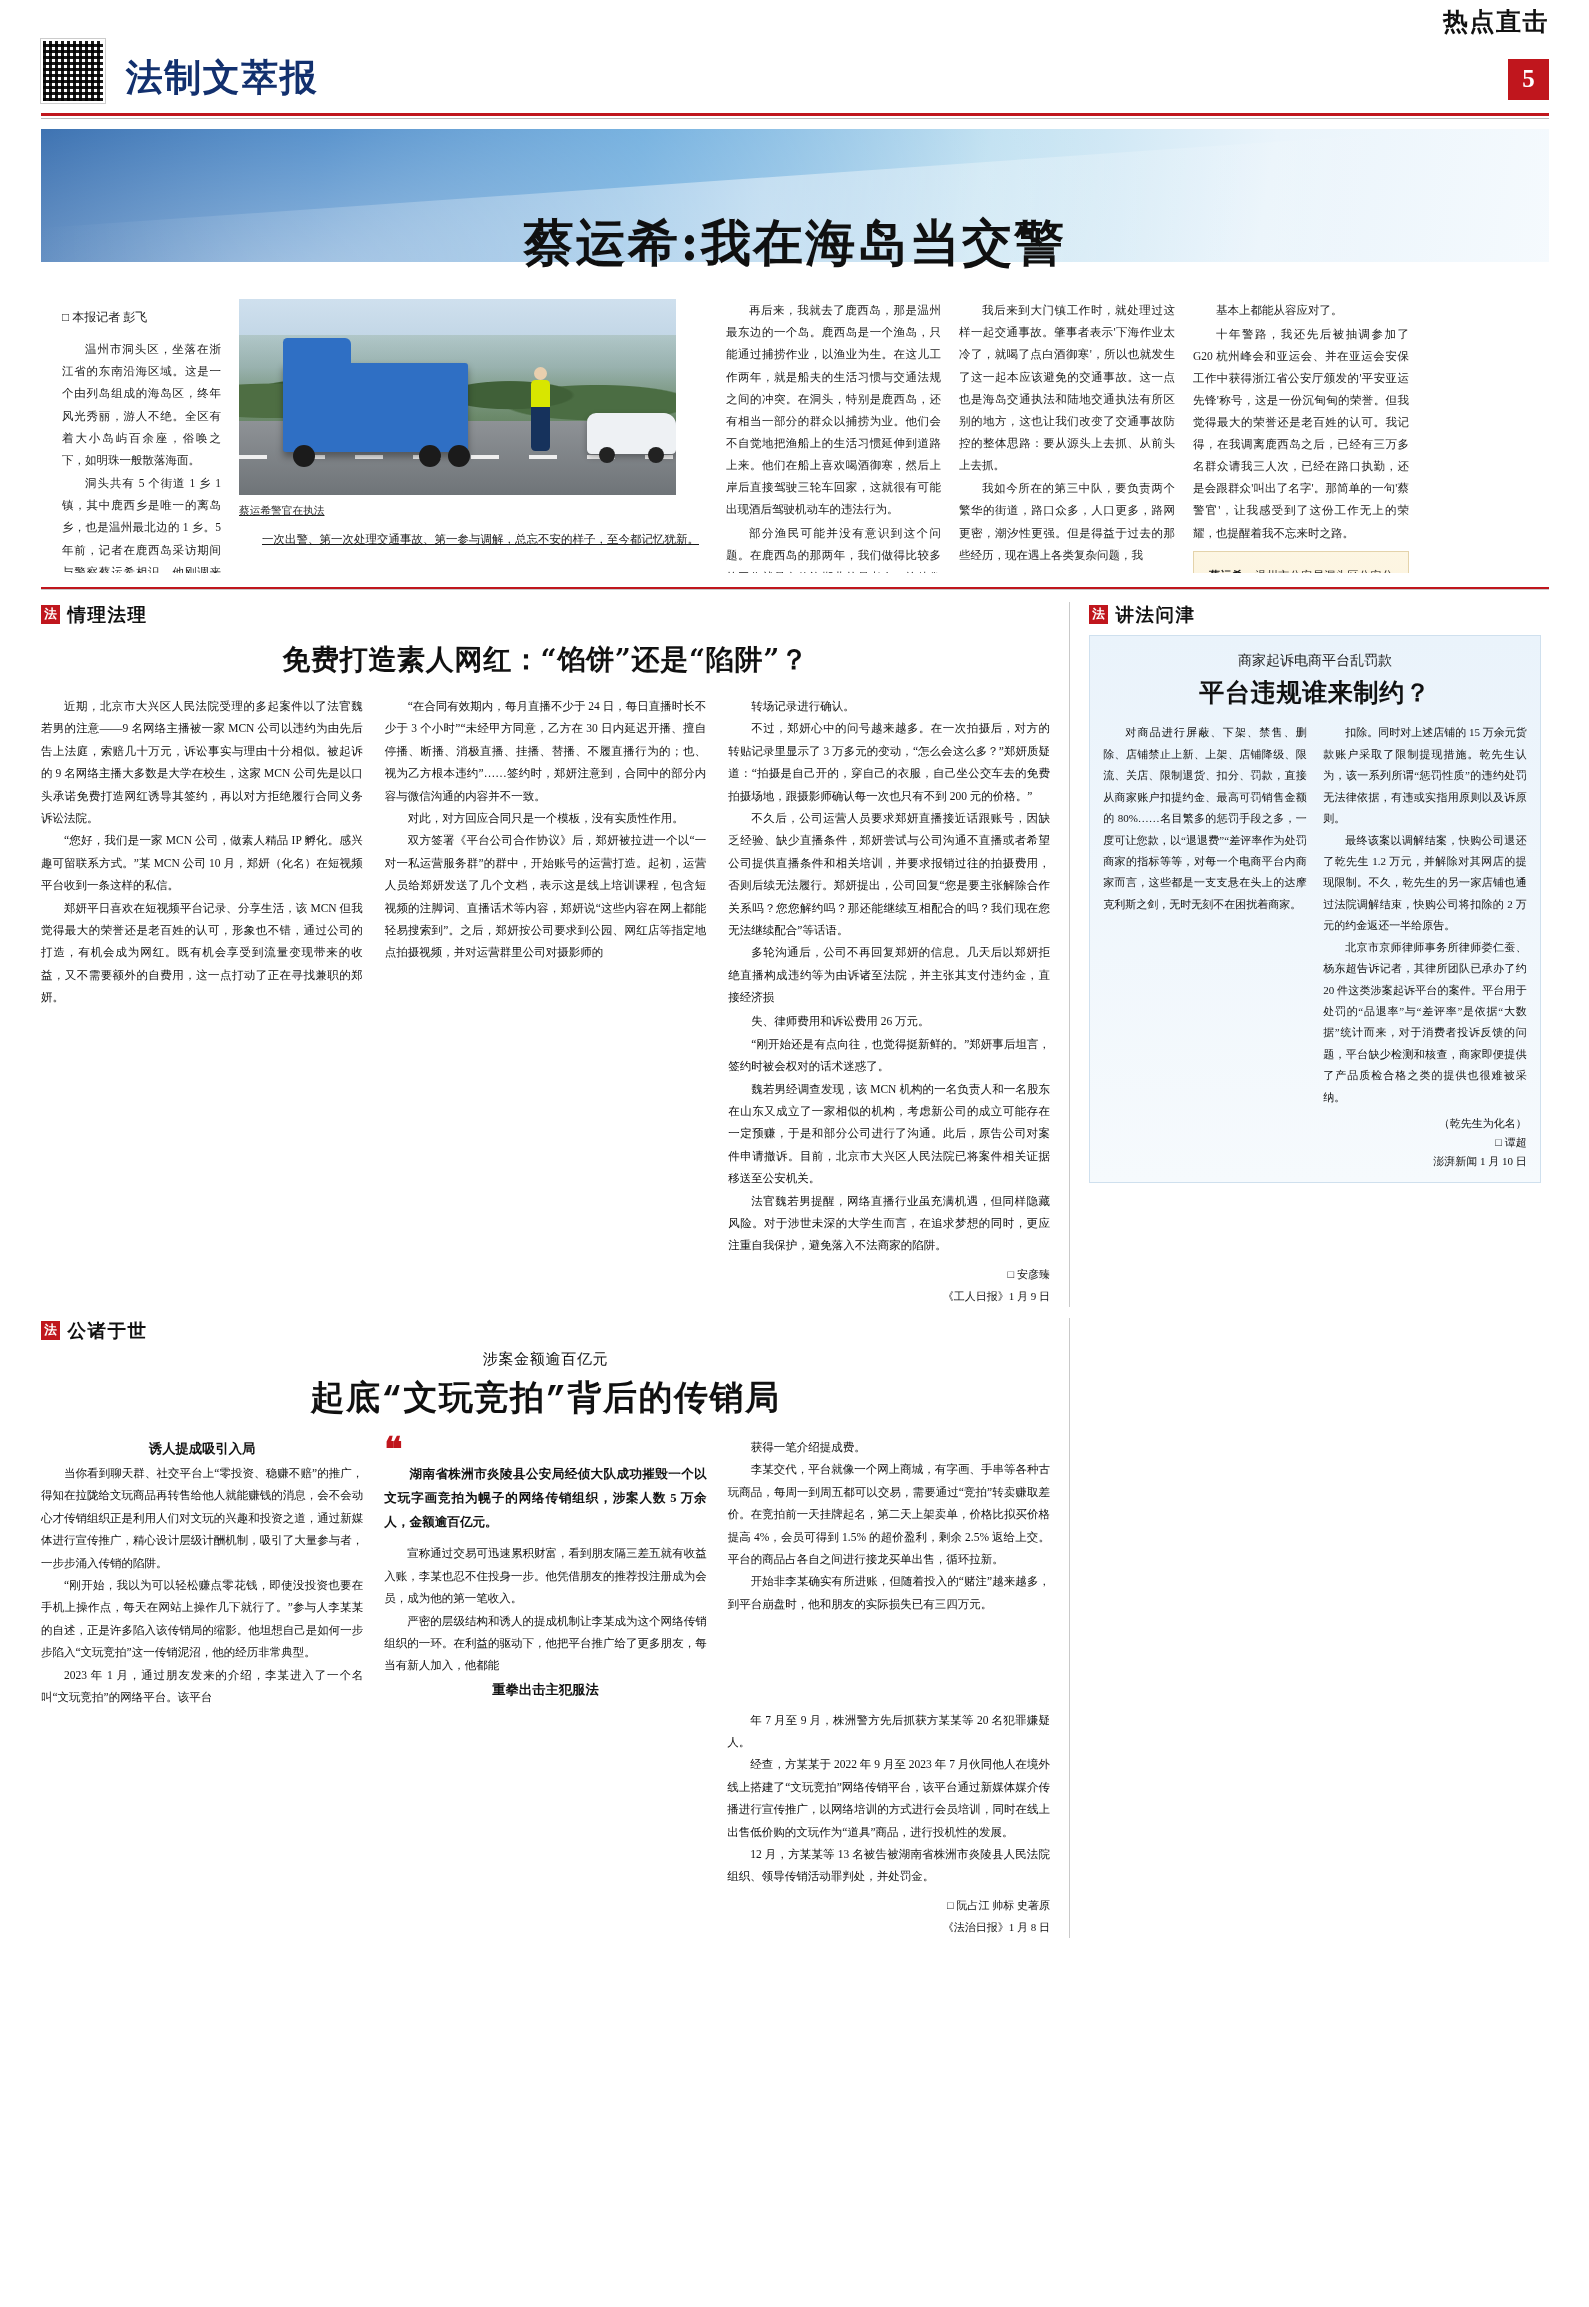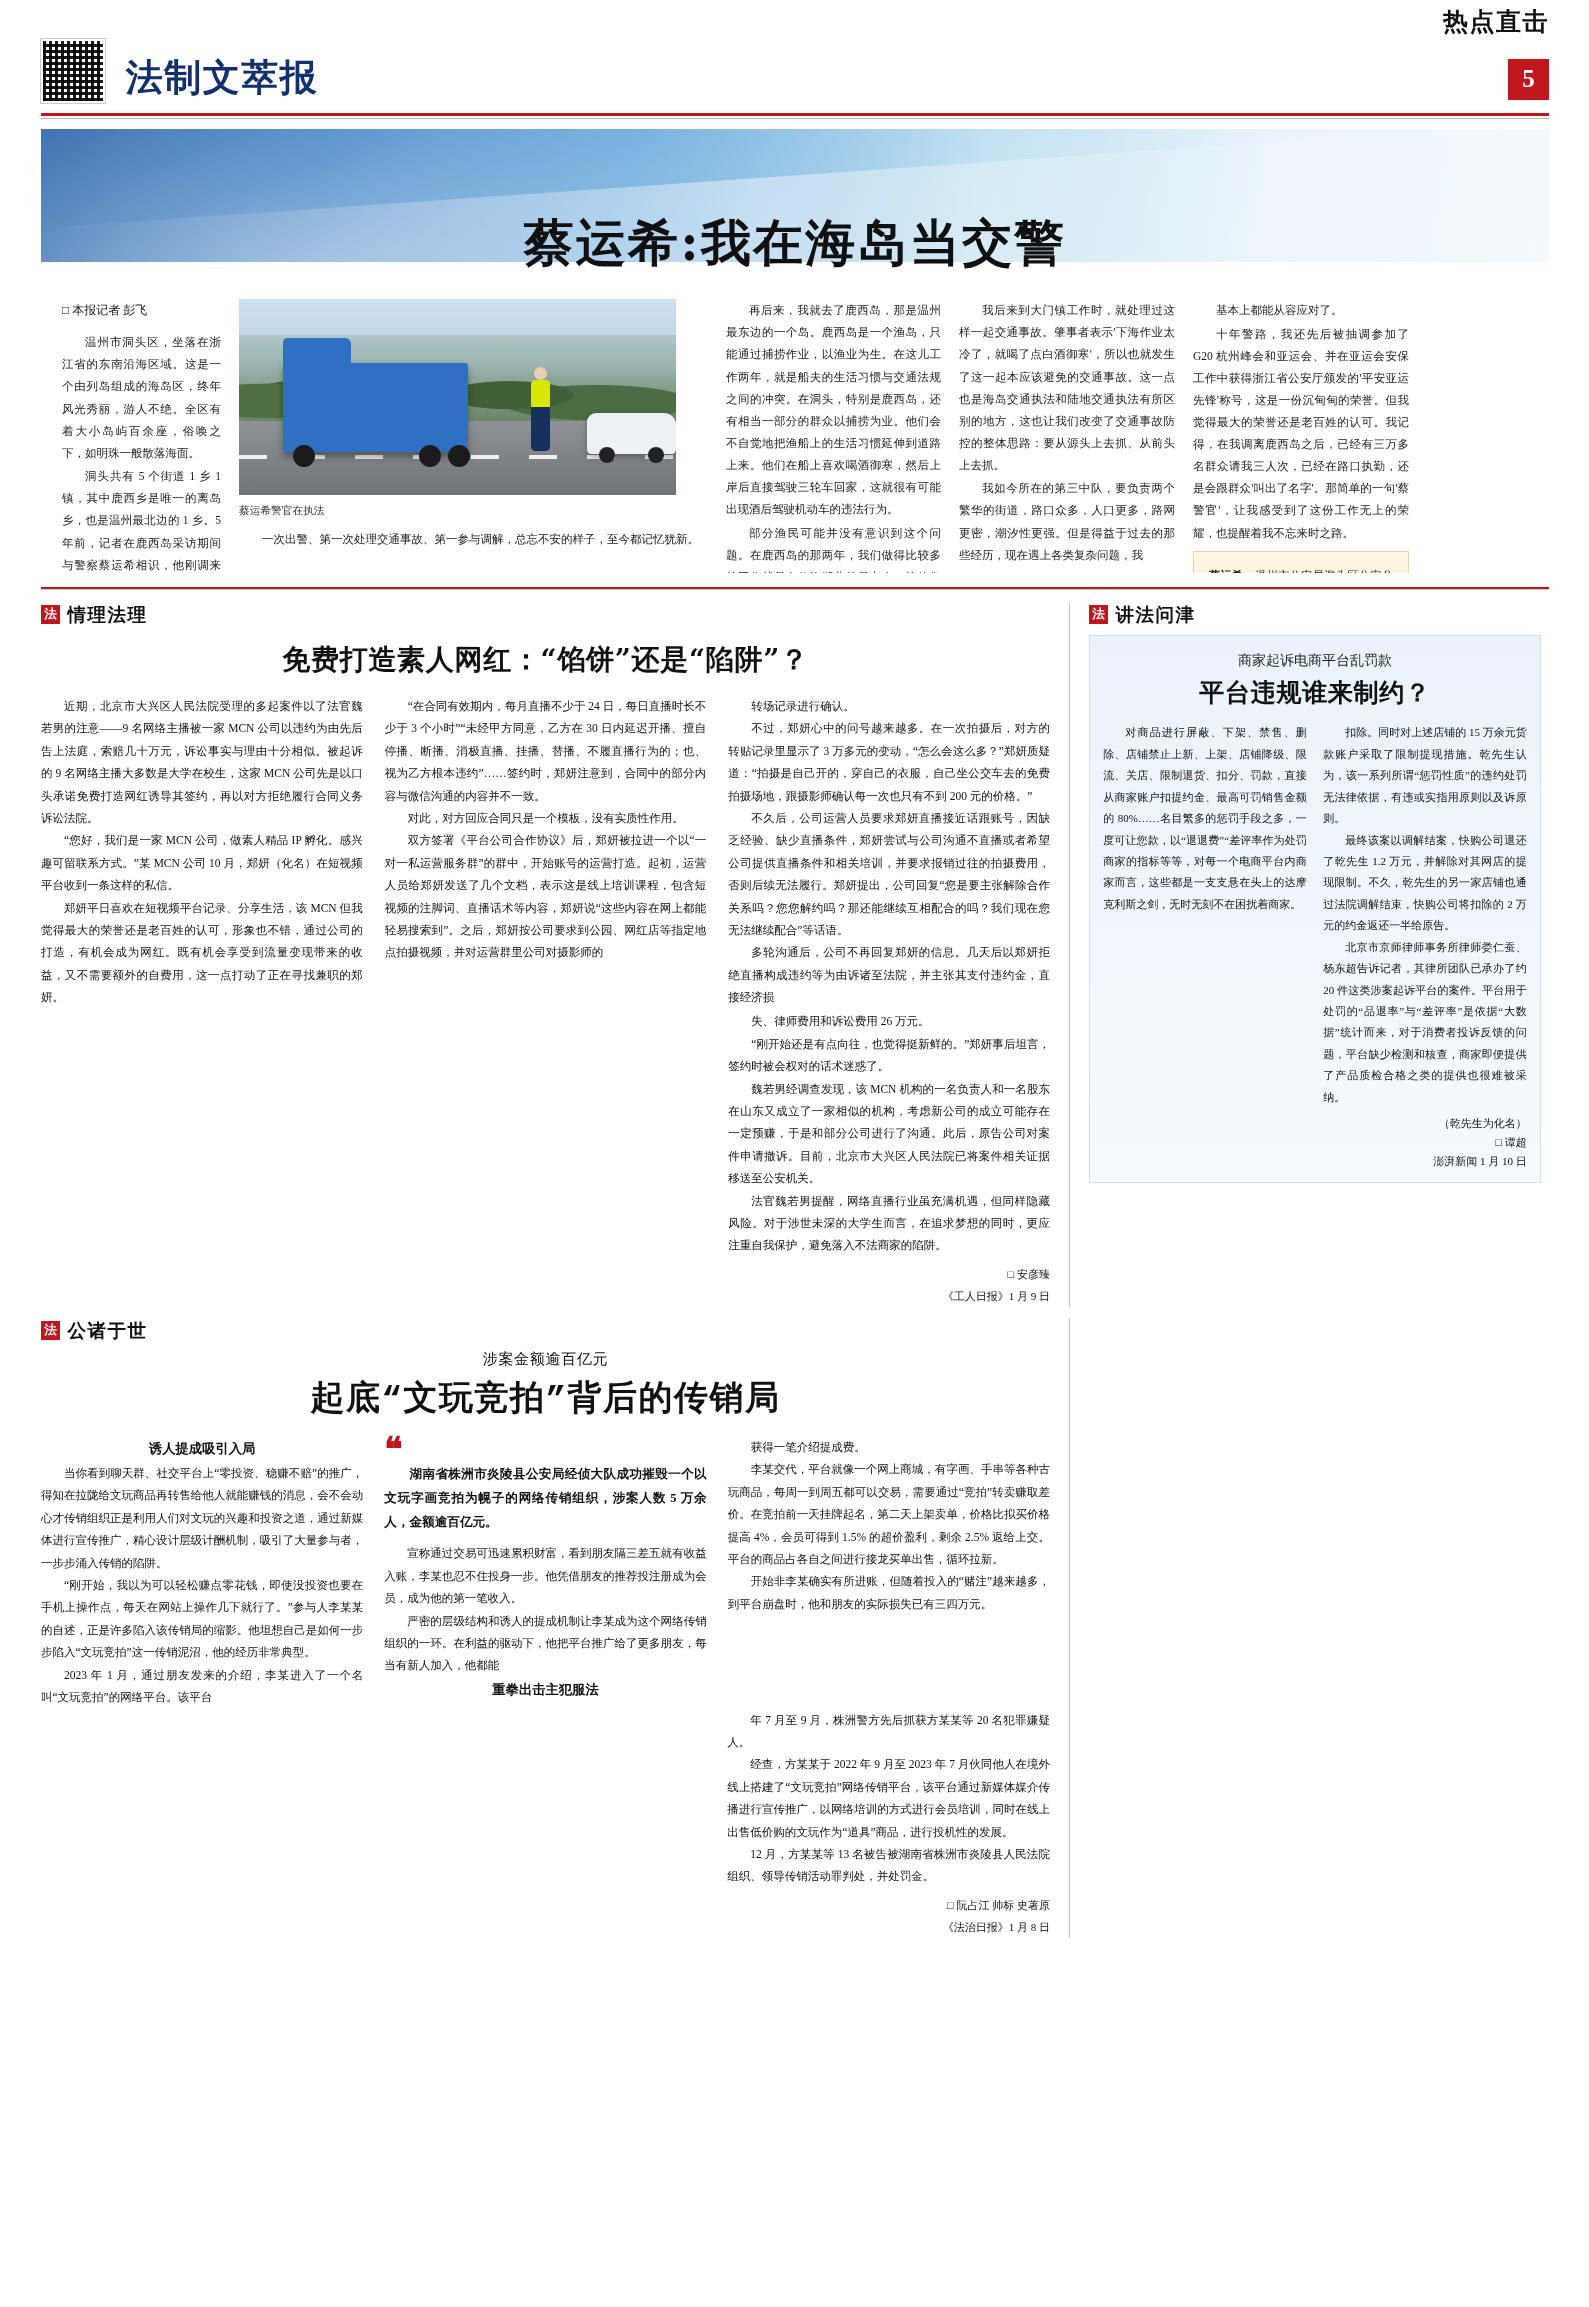--- a/index.html
+++ b/index.html
@@ -73,22 +73,22 @@
   .feature-title {
     position:absolute; top:81px; left:0; right:0; text-align:center;
     font-family:"DejaVu Serif", serif;
     font-size:50px; font-weight:bold; color:#101010; letter-spacing:2.2px;
   }
 
   .art-body { position:absolute; top:170px; left:21px; right:21px; bottom:6px; display:flex; gap:18px; }
   .col { font-size:11.5px; line-height:1.92; text-align:justify; color:#1a1a1a; }
   .col p { margin:0 0 1.5px 0; text-indent:2em; }
   .byline { font-size:12px; margin-bottom:9px; }
-  .c1 { width:159px; }
-  .c2 { width:469px; }
+  .c1 { width:159px;margin-top:7px; }
+  .c2 { width:469px;text-decoration:underline; }
   .c3 { width:215px; }
   .c4 { width:216px; }
   .c5 { width:216px; position:relative; }
 
   .photo {
     width:437px; height:196px; position:relative; margin-bottom:4.4px;
     background:linear-gradient(180deg,#cfe0ee 0%,#b9cfe0 35%,#8ba98f 60%,#6e8c6a 100%);
     overflow:hidden;
   }
   .ph-road { position:absolute; left:0; right:0; bottom:0; height:38%; background:linear-gradient(180deg,#8e9296,#6f7478); }

